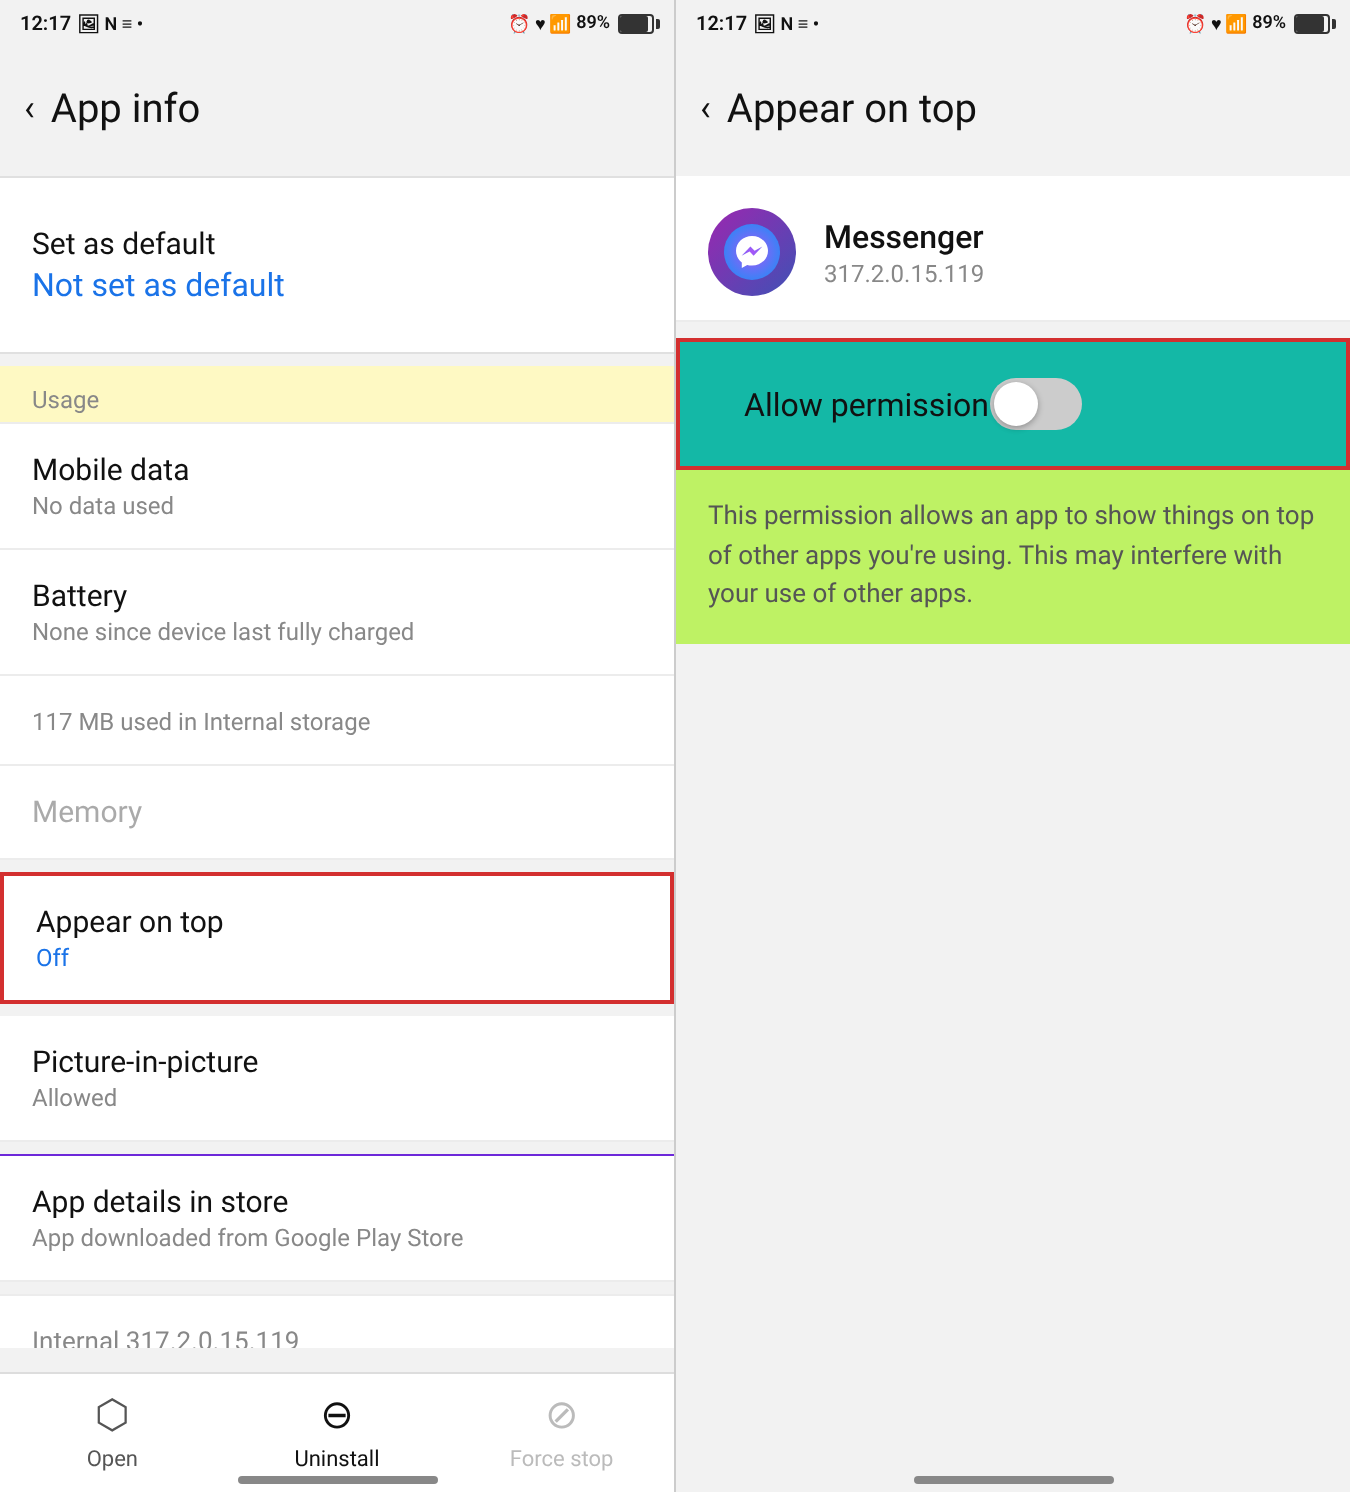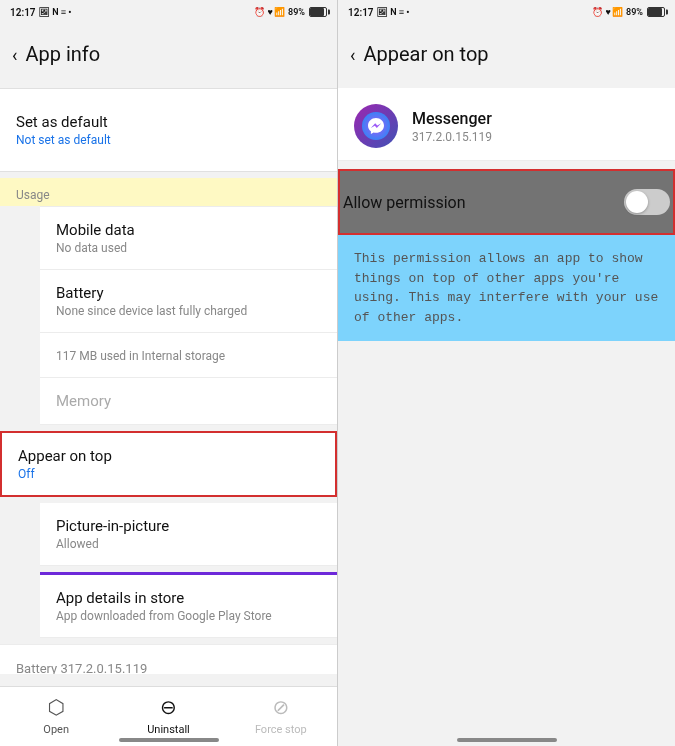--- a/index.html
+++ b/index.html
@@ -94,21 +94,20 @@
       font-size: 12px;
       color: #888;
       padding: 10px 16px 4px;
       background: #fef9c3;
     }
 
     .card-item {
       padding: 14px 16px;
       background: #fff;
       border-bottom: 1px solid #ececec;
-      margin-left: 40px;
     }
     .card-item:first-child { border-top: 1px solid #ececec; }
 
     .item-title {
       font-size: 15px;
       color: #111;
       font-weight: 400;
     }
     .item-subtitle {
       font-size: 12px;
@@ -175,23 +174,23 @@
       color: #fff;
       font-size: 22px;
     }
     .app-name { font-size: 16px; color: #111; font-weight: 500; }
     .app-version { font-size: 12px; color: #888; margin-top: 2px; }
 
     
     .permission-row {
       display: flex;
       align-items: center;
-      justify-content: space-between;
-      padding: 18px 3px;
-      background: #737373;
+      justify-content: flex-start;
+      padding: 18px 32px;
+      background: #14b8a6;
       border: 2.5px solid #d32f2f;
       margin: 8px 0 0;
     }
     .permission-label { font-size: 16px; color: #111; }
 
     
     .toggle {
       width: 46px; height: 26px;
       background: #ccc;
       border-radius: 13px;
@@ -208,22 +207,21 @@
       top: 2px; left: 2px;
       box-shadow: 0 1px 3px rgba(0,0,0,0.3);
       transition: left 0.2s;
     }
 
     .permission-desc {
       padding: 14px 16px;
       font-size: 13px;
       color: #555;
       line-height: 1.5;
-      background: #7dd3fc;
-      font-family: Liberation Mono, monospace;
+      background: #bef264;
     }
 
     
     .bottom-line {
       position: absolute;
       bottom: 4px;
       left: 50%;
       transform: translateX(-50%);
       width: 100px;
       height: 4px;
@@ -233,21 +231,21 @@
 
     
     .default-section {
       background: #fff;
       padding: 24px 16px;
       border-top: 1px solid #e0e0e0;
       border-bottom: 1px solid #e0e0e0;
       margin-bottom: 6px;
     }
     .default-title { font-size: 15px; color: #111; }
-    .default-sub { font-size: 12px; color: #1a73e8; margin-top: 2px; }
+    .default-sub { font-size: 16px; color: #1a73e8; margin-top: 2px; }
 
     .version-text {
       font-size: 13px;
       color: #888;
       padding: 16px 16px;
       background: #fff;
       border-top: 1px solid #ececec;
       border-bottom: 1px solid #ececec;
     }
   </style>
@@ -306,26 +304,26 @@
     <div class="appear-on-top-item" style="margin: 6px 0;">
       <div class="item-title">Appear on top</div>
       <div class="item-subtitle blue">Off</div>
     </div>
 
     <div class="card-item">
       <div class="item-title">Picture-in-picture</div>
       <div class="item-subtitle">Allowed</div>
     </div>
 
-    <div class="card-item" style="margin-top:6px; border-top:3px solid #6d28d9;">
+    <div class="card-item" style="margin-top:6px; border-top:1px solid #6d28d9;">
       <div class="item-title">App details in store</div>
       <div class="item-subtitle">App downloaded from Google Play Store</div>
     </div>
 
-    <div class="version-text" style="margin-top:6px;">Battery 317.2.0.15.119</div>
+    <div class="version-text" style="margin-top:6px;">Internal 317.2.0.15.119</div>
 
   </div>
 
   <div class="bottom-nav">
     <div class="nav-item">
       <span class="nav-icon">⬡</span>
       <span class="nav-label">Open</span>
     </div>
     <div class="nav-item active">
       <span class="nav-icon">⊖</span>

